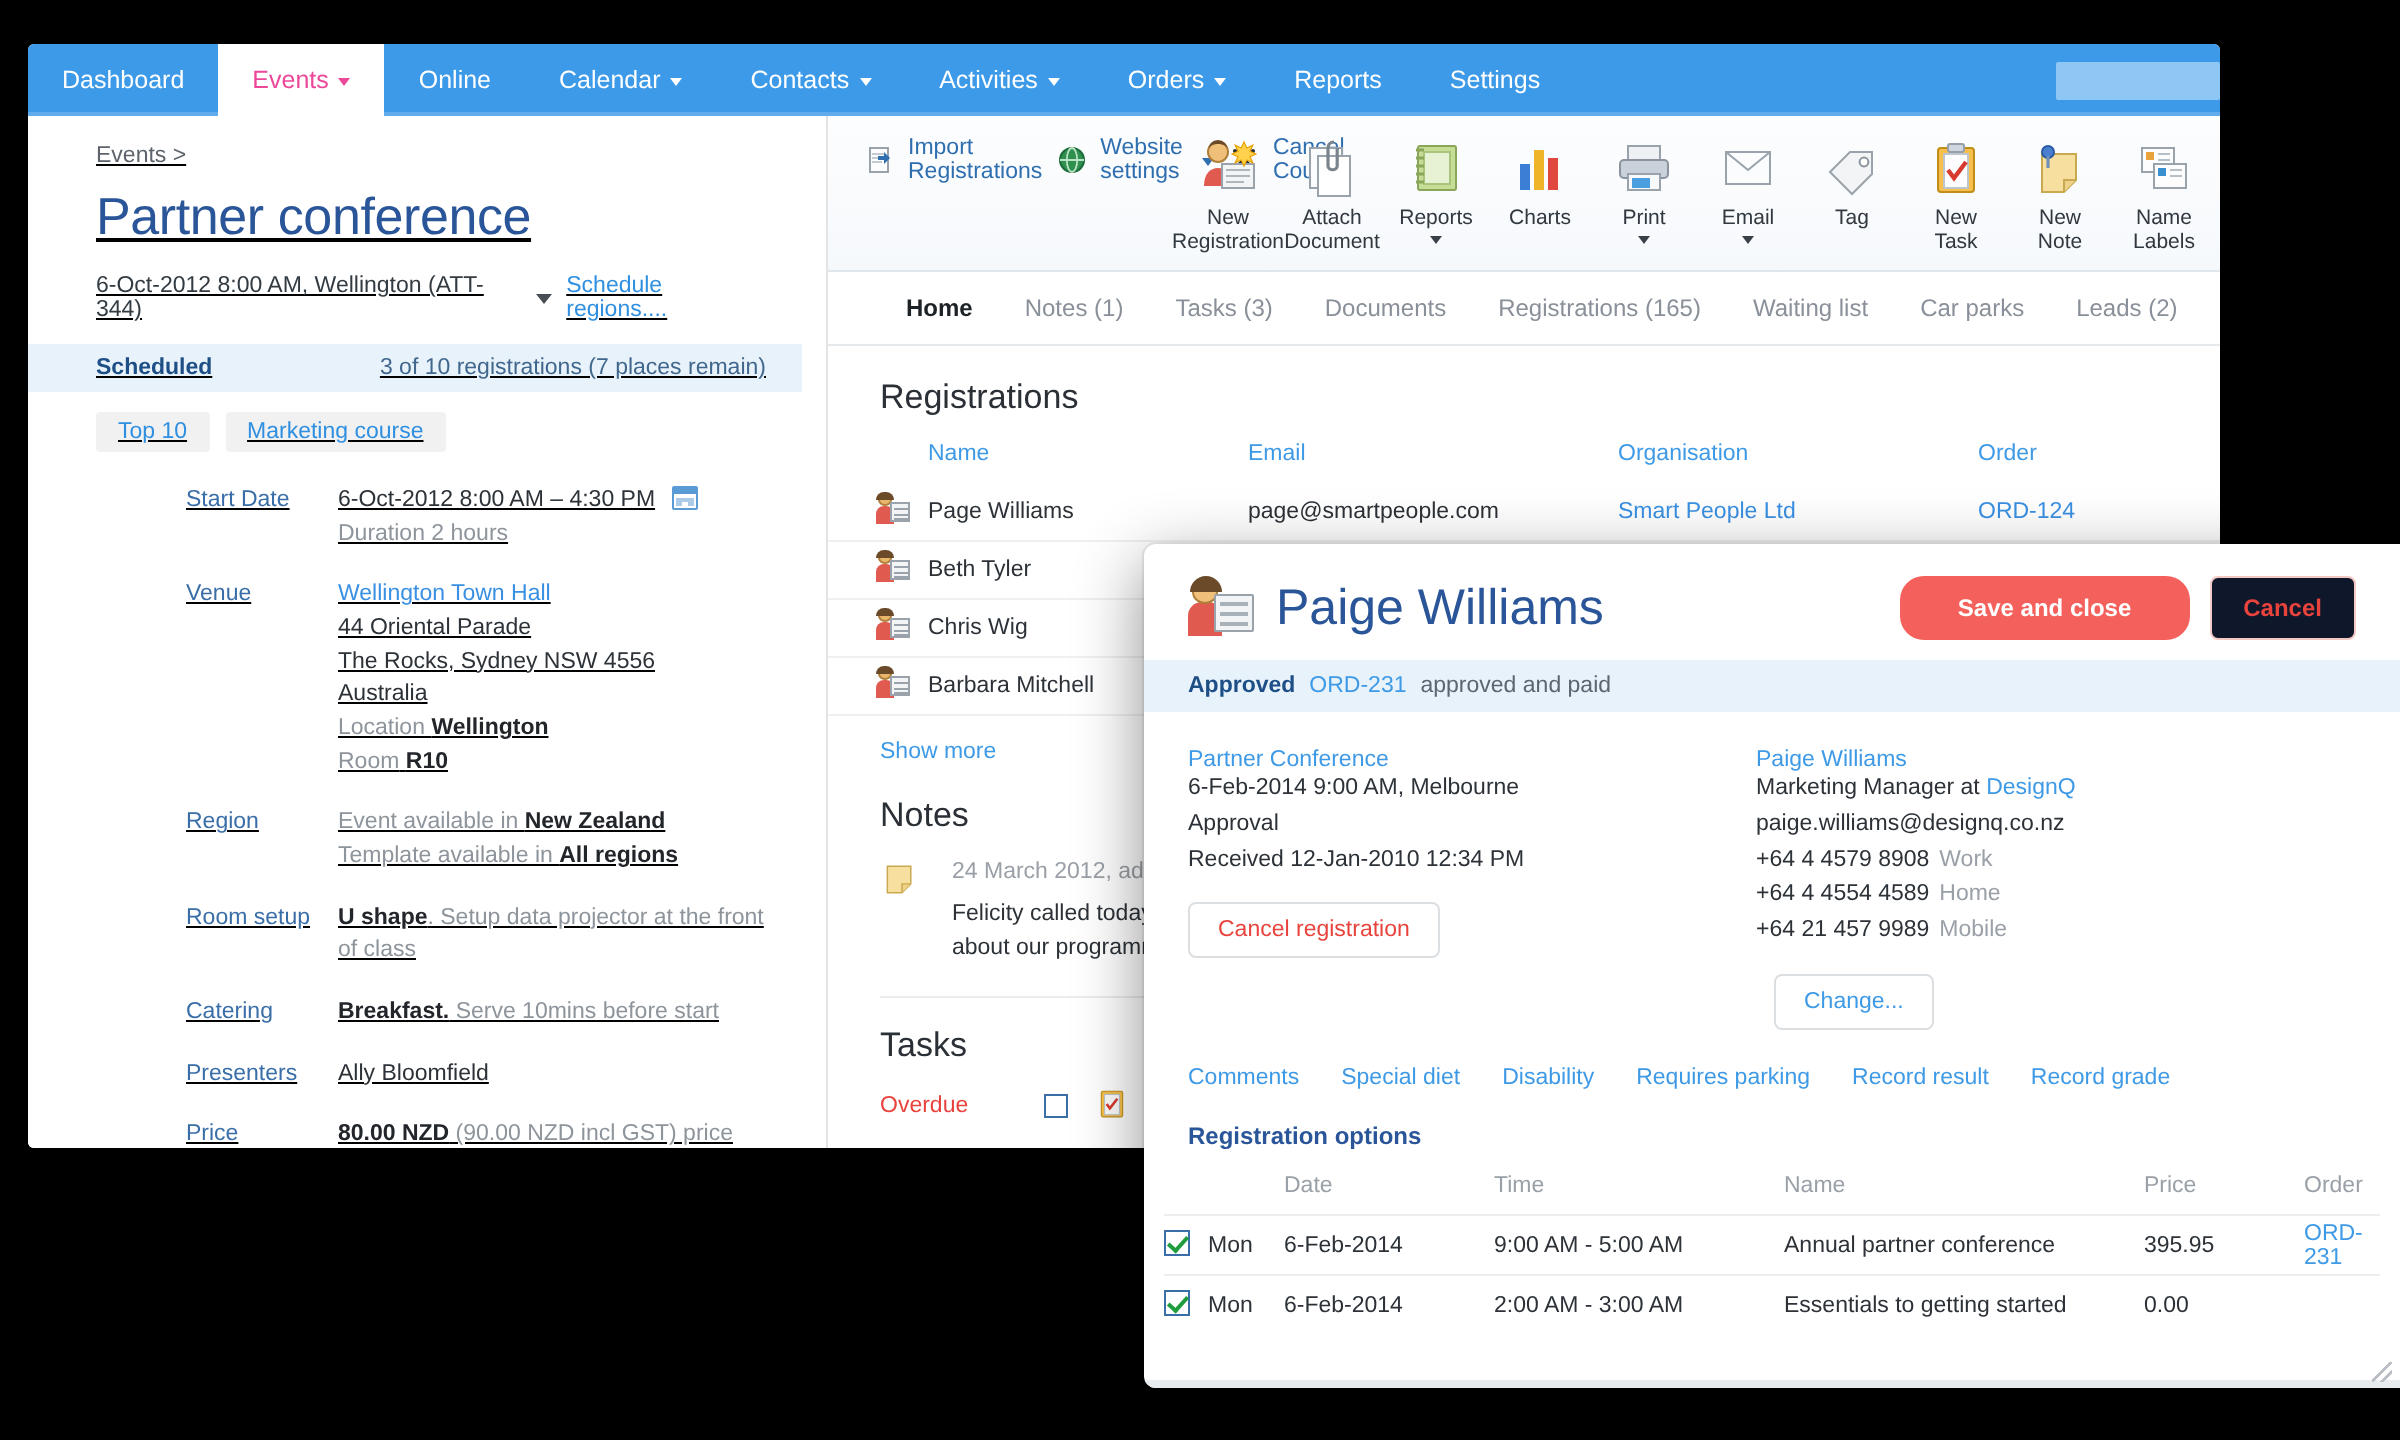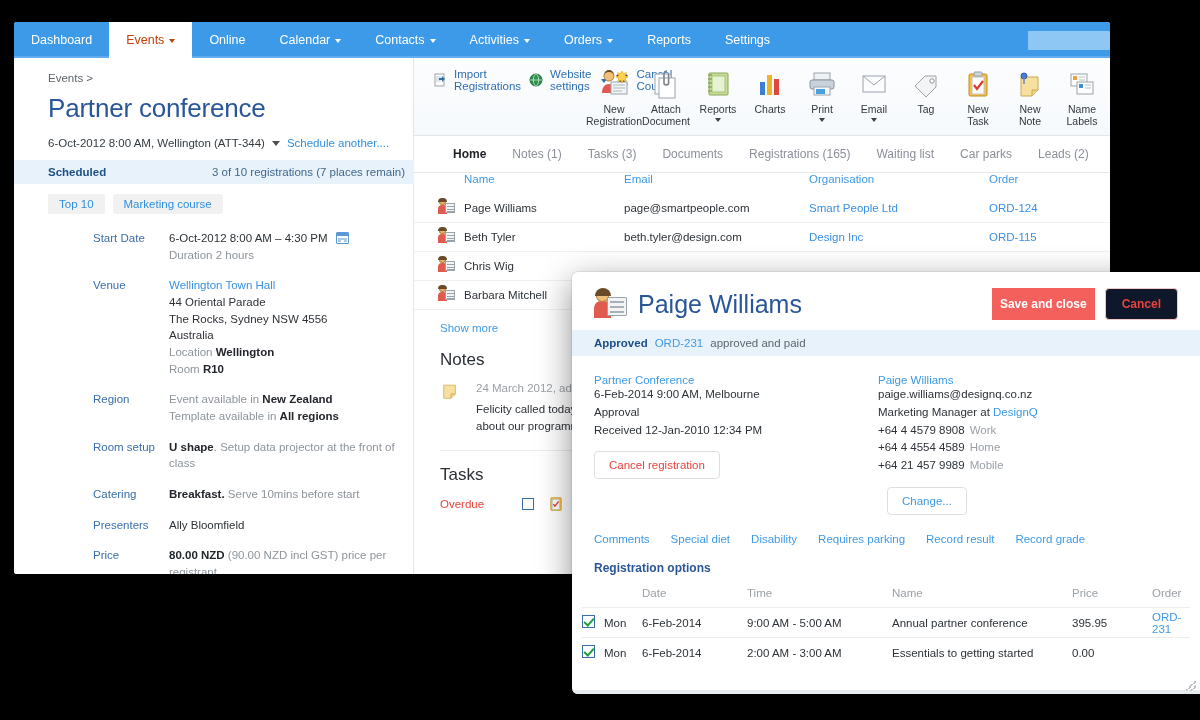--- a/index.html
+++ b/index.html
@@ -32,21 +32,21 @@
     background: rgba(255,255,255,0.18);
   }
   .nav-item {
     display: flex; align-items: center; gap: 5px;
     padding: 16px 17px;
     color: #ffffff; font-size: 12.5px;
     white-space: nowrap; cursor: pointer;
     position: relative; z-index: 2;
   }
   .nav-item.active {
-    background: #ffffff; color: #c2410c; font-weight: normal;
+    background: #ffffff; color: #ec4899; font-weight: normal;
   }
   .nav-caret {
     width: 0; height: 0;
     border-left: 3.5px solid transparent;
     border-right: 3.5px solid transparent;
     border-top: 4px solid currentColor;
     display: inline-block; margin-top: 2px;
   }
   .nav-spacer { flex: 1; }
   .nav-search {
@@ -58,22 +58,23 @@
   }
 
   
   .app-body { display: flex; height: 516px; }
 
   
   .left-pane {
     width: 400px; flex: 0 0 400px;
     background: #ffffff;
     border-right: 1px solid #e4e4e4;
-    padding: 14px 8px 0 34px;
+    padding: 14px 30px 0 34px;
     position: relative;
+    text-decoration: underline;
   }
   .breadcrumb { font-size: 11.5px; color: #5d646b; margin-bottom: 9px; }
   .page-title {
     font-size: 26px; color: #2a5699; font-weight: normal;
     letter-spacing: -0.2px; margin-bottom: 13px;
   }
   .subtitle-row {
     display: flex; align-items: center; gap: 7px;
     font-size: 11.5px; color: #333b42; margin-bottom: 11px;
   }
@@ -207,21 +208,21 @@
   .avatar-lg { width: 34px; height: 30px; position: relative; flex: 0 0 34px; margin-right: 10px; }
   .avatar-lg .head { position:absolute; left:2px; top:1px; width:13px; height:12px; border-radius:50%; background:#f0c07a; border:1px solid #b07f3a;}
   .avatar-lg .hair { position:absolute; left:1px; top:-1px; width:16px; height:8px; border-radius:8px 8px 0 0; background:#6b4a2a;}
   .avatar-lg .body { position:absolute; left:0px; top:12px; width:17px; height:17px; border-radius:7px 7px 0 0; background:#e05a4f;}
   .avatar-lg .card { position:absolute; left:13px; top:8px; width:20px; height:19px; background:#f2f4f6; border:1px solid #9aa3ab; border-radius:1px;}
   .avatar-lg .card::before{content:"";position:absolute;left:2px;top:3px;width:14px;height:2px;background:#a8b0b8;box-shadow:0 5px 0 #a8b0b8,0 10px 0 #a8b0b8;}
   .modal-name { font-size: 25px; color: #2a5699; font-weight: normal; flex: 1; }
   .modal-actions { display: flex; gap: 10px; padding-right: 22px; }
   .btn-primary {
     background: #f4615c; color: #ffffff; border: none;
-    border-radius: 0; padding: 8px 8px; font-size: 12px;
+    border-radius: 12px; padding: 8px 29px; font-size: 12px;
     font-weight: bold; cursor: pointer; font-family: inherit;
   }
   .btn-ghost {
     background: #0f172a; color: #e8433c; border: 1px solid #f3c9c6;
     border-radius: 4px; padding: 8px 16px; font-size: 12px;
     font-weight: bold; cursor: pointer; font-family: inherit;
   }
   .approved-bar {
     background: #e8f2fb; padding: 7px 22px; font-size: 11.5px; color: #5b6670;
     display: flex; gap: 7px; align-items: baseline;
@@ -323,21 +324,21 @@
 
     <div class="app-body">
 
       <div class="left-pane">
         <div class="breadcrumb">Events &gt;</div>
         <div class="page-title">Partner conference</div>
 
         <div class="subtitle-row">
           <span>6-Oct-2012 8:00 AM, Wellington (ATT-344)</span>
           <span class="subtitle-caret"></span>
-          <span class="link">Schedule another....</span>
+          <span class="link">Schedule regions....</span>
         </div>
 
         <div class="sched-bar">
           <span class="sb-left">Scheduled</span>
           <span class="sb-right">3 of 10 registrations (7 places remain)</span>
         </div>
 
         <div class="tagrow">
           <span class="tag">Top 10</span>
           <span class="tag">Marketing course</span>
@@ -588,20 +589,21 @@
           <div class="tab">Notes (1)</div>
           <div class="tab">Tasks (3)</div>
           <div class="tab">Documents</div>
           <div class="tab">Registrations (165)</div>
           <div class="tab">Waiting list</div>
           <div class="tab">Car parks</div>
           <div class="tab">Leads (2)</div>
           <div class="tab">Communications</div>
         </div>
 
+        <div class="section-title">Registrations</div>
 
         <div class="reg-table">
           <div class="reg-head">
             <span class="c1">Name</span>
             <span class="c2">Email</span>
             <span class="c3">Organisation</span>
             <span class="c4">Order</span>
           </div>
 
           <div class="reg-row">
@@ -702,22 +704,22 @@
       <div class="mcol">
         <div class="m-link">Partner Conference</div>
         <div class="m-line">6-Feb-2014 9:00 AM, Melbourne</div>
         <div class="m-line">Approval</div>
         <div class="m-line">Received 12-Jan-2010 12:34 PM</div>
         <button class="btn-outline red">Cancel registration</button>
       </div>
 
       <div class="mcol-r">
         <div class="m-link">Paige Williams</div>
+        <div class="m-line"><span>Marketing Manager at </span><span class="m-link">DesignQ</span></div>
         <div class="m-line">paige.williams@designq.co.nz</div>
-        <div class="m-line"><span>Marketing Manager at </span><span class="m-link">DesignQ</span></div>
         <div class="m-line"><span>+64 4 4579 8908</span><span class="lbl">Work</span></div>
         <div class="m-line"><span>+64 4 4554 4589</span><span class="lbl">Home</span></div>
         <div class="m-line"><span>+64 21 457 9989</span><span class="lbl">Mobile</span></div>
         <button class="btn-outline blue" style="margin-left:9px">Change...</button>
       </div>
     </div>
 
     <div class="m-links-row">
       <span class="m-link">Comments</span>
       <span class="m-link">Special diet</span>

